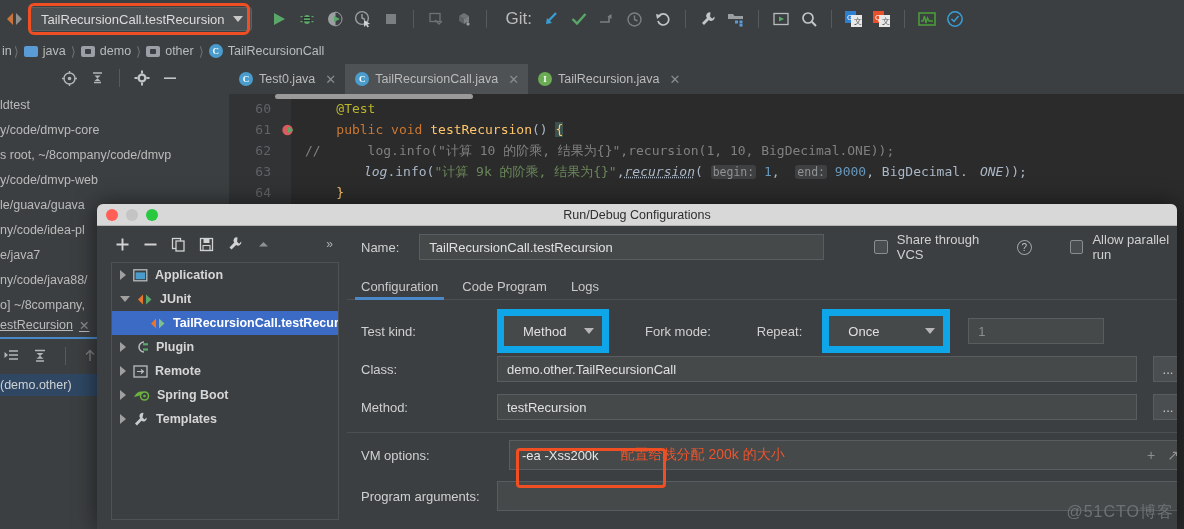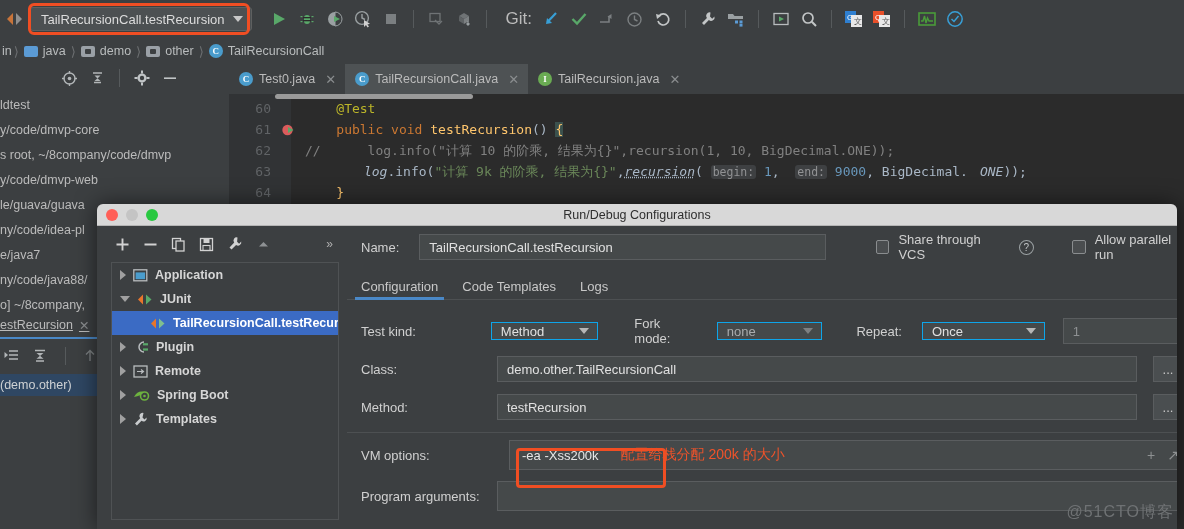--- a/index.html
+++ b/index.html
@@ -193,22 +193,22 @@
   .dtab { color: #c8c8c8; font-size: 13px; padding-bottom: 6px; position: relative; }
   .dtab.active::after {
     content:''; position:absolute; left:-6px; right:-6px; bottom:0; height:3px; background:#4a88c7;
   }
   .tab-divider { position:absolute; left:-14px; right:0; bottom:0; height:1px; background:#4d5052; }
 
   .form { padding-top: 12px; }
   .frow { display: flex; align-items: center; height: 38px; gap: 8px; }
   .flabel { color: #d0d0d0; font-size: 13px; width: 128px; }
   .combo {
-    height: 18px; background: #45494a; border: 1px solid #0ea5e9;
-    display: flex; align-items: center; padding: 0 8px 0 9px;
+    height: 44px; background: #45494a; border: 7px solid #0ea5e9;
+    display: flex; align-items: center; padding: 0 8px 0 19px;
     color: #e0e0e0; font-size: 13px; justify-content: space-between;
   }
   .combo .tri-down { border-top-color: #b6b6b6; }
   .combo.disabled { color:#a8abad; }
   .combo.disabled .tri-down { border-top-color:#7d8082; }
   .textfield {
     height: 26px; background: #45494a; border: 1px solid #5a5d5f;
     color: #e0e0e0; font-size: 13px; display: flex; align-items: center; padding-left: 9px;
   }
   .textfield.ph { color: #8d9092; }
@@ -696,37 +696,33 @@
           </div>
           <div class="vcs-group" style="margin-left:18px;">
             <span class="cbx"></span>
             <span class="cbx-label">Allow parallel run</span>
           </div>
         </div>
 
         <div class="tabs-row">
           <div class="tab-divider"></div>
           <div class="dtab active">Configuration</div>
-          <div class="dtab">Code Templates</div>
+          <div class="dtab">Code Program</div>
           <div class="dtab">Logs</div>
         </div>
 
         <div class="form">
 
           <div class="frow">
             <span class="flabel">Test kind:</span>
             <div class="combo" style="width:112px;">
               <span>Method</span>
               <span class="tri-down"></span>
             </div>
             <span class="flabel" style="width:auto;margin-left:28px;margin-right:12px;">Fork mode:</span>
-            <div class="combo disabled" style="width:110px;">
-              <span>none</span>
-              <span class="tri-down"></span>
-            </div>
             <span class="flabel" style="width:auto;margin-left:26px;margin-right:12px;">Repeat:</span>
             <div class="combo" style="width:128px;">
               <span>Once</span>
               <span class="tri-down"></span>
             </div>
             <div class="textfield ph" style="width:136px;margin-left:10px;">
               <span>1</span>
             </div>
           </div>
 

